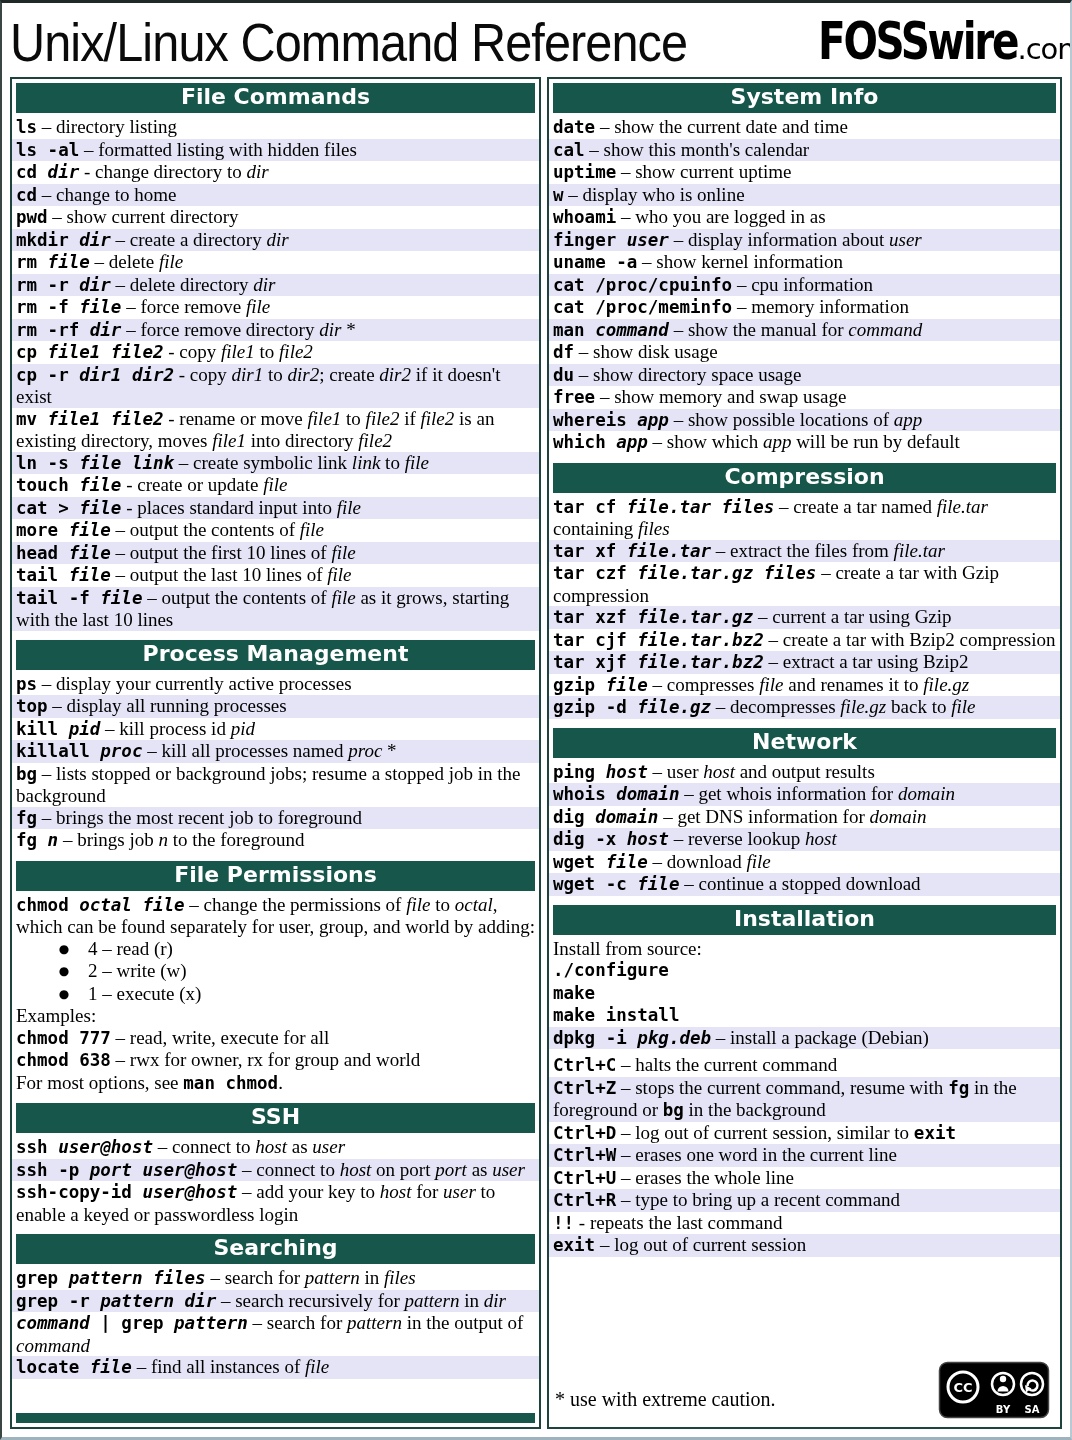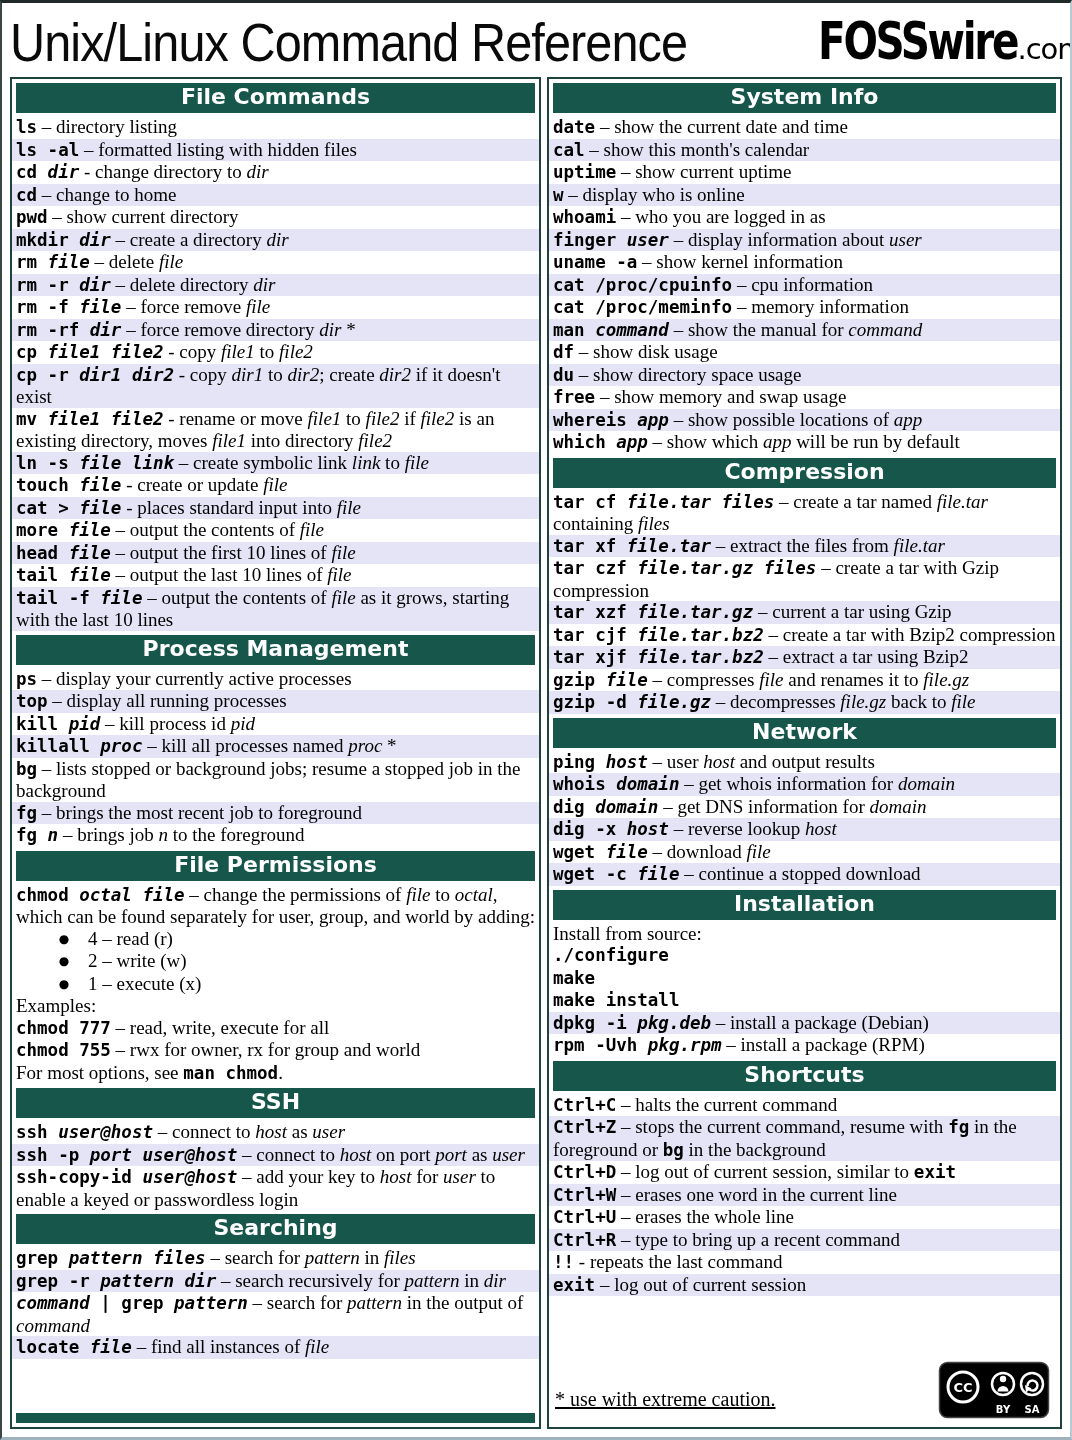--- a/index.html
+++ b/index.html
@@ -24,40 +24,40 @@
     font-family:"Liberation Sans",sans-serif;font-weight:400;font-size:54px;
     margin:0;color:#0a0a0a;transform:scaleX(.9);transform-origin:left top;
     letter-spacing:-1px;white-space:nowrap;line-height:62px;
   }
   .logo{font-family:"DejaVu Sans",sans-serif;white-space:nowrap;margin-top:2px;display:flex;align-items:baseline;}
   .logo .brand{display:inline-block;font-size:52px;font-weight:700;letter-spacing:-3px;transform:scaleX(.78);transform-origin:right bottom;line-height:56px;}
   .logo .tld{font-size:29px;font-weight:400;letter-spacing:-1px;line-height:56px;}
   .cols{flex:1;display:grid;grid-template-columns:531px 1fr;gap:6px;min-height:0;}
   .col{border:2px solid var(--panel-border);background:#fff;display:flex;flex-direction:column;overflow:hidden;}
   .sections{display:flex;flex-direction:column;}
-  .section{}
+  .section{margin-bottom:5px;}
   .sec-header{
     background:var(--header-bg);color:var(--header-text);
     font-family:"DejaVu Sans",sans-serif;font-weight:700;font-size:22px;line-height:26px;
     text-align:center;margin:4px 4px 3px 4px;padding:1px 0 3px 0;
   }
   .row{
     padding:0 4px;line-height:21.5px;white-space:pre-wrap;
     font-family:"Liberation Serif",serif;font-size:19px;
   }
   .row.alt{background:var(--row-alt);}
   .row.bullet{padding-left:28px;}
   .dot{display:inline-block;width:48px;text-align:center;font-size:12px;vertical-align:2px;font-family:"DejaVu Sans",sans-serif;}
   .sg-c{font-family:"DejaVu Sans Mono",monospace;font-weight:700;font-size:17.5px;}
   .sg-a{font-family:"DejaVu Sans Mono",monospace;font-weight:700;font-style:italic;font-size:17.5px;}
   .sg-d{font-family:"Liberation Serif",serif;}
   .sg-i{font-family:"Liberation Serif",serif;font-style:italic;}
   .col-bar{height:10px;background:var(--header-bg);margin:4px;margin-top:auto;flex:0 0 auto;}
   .col-footer{margin-top:auto;display:flex;justify-content:space-between;align-items:flex-end;padding:6px 10px 8px 6px;}
-  .caution{font-size:20px;margin-bottom:8px;text-decoration:underline;}
+  .caution{font-size:20px;margin-bottom:8px;}
   .cc{flex:0 0 auto;}
 </style>
 </head>
 <body>
 
 <div class="page">
   <header class="top">
     <h1 class="page-title">Unix/Linux Command Reference</h1>
     <div class="logo">
       <span class="brand">FOSSwire</span>
@@ -102,21 +102,21 @@
             <div class="row"><span class="sg-c">fg </span><span class="sg-a">n</span><span class="sg-d"> – brings job </span><span class="sg-i">n</span><span class="sg-d"> to the foreground</span></div>
           </div>
           <div class="section">
             <div class="sec-header">File Permissions</div>
             <div class="row"><span class="sg-c">chmod </span><span class="sg-a">octal file</span><span class="sg-d"> – change the permissions of </span><span class="sg-i">file</span><span class="sg-d"> to </span><span class="sg-i">octal</span><span class="sg-d">, which can be found separately for user, group, and world by adding:</span></div>
             <div class="row bullet"><span class="dot">●</span><span class="sg-d">4 – read (r)</span></div>
             <div class="row bullet"><span class="dot">●</span><span class="sg-d">2 – write (w)</span></div>
             <div class="row bullet"><span class="dot">●</span><span class="sg-d">1 – execute (x)</span></div>
             <div class="row"><span class="sg-d">Examples:</span></div>
             <div class="row"><span class="sg-c">chmod 777</span><span class="sg-d"> – read, write, execute for all</span></div>
-            <div class="row"><span class="sg-c">chmod 755</span><span class="sg-d"> – rwx for owner, rx for group and world</span></div>
+            <div class="row"><span class="sg-c">chmod 638</span><span class="sg-d"> – rwx for owner, rx for group and world</span></div>
             <div class="row"><span class="sg-d">For most options, see </span><span class="sg-c">man chmod</span><span class="sg-d">.</span></div>
           </div>
           <div class="section">
             <div class="sec-header">SSH</div>
             <div class="row"><span class="sg-c">ssh </span><span class="sg-a">user@host</span><span class="sg-d"> – connect to </span><span class="sg-i">host</span><span class="sg-d"> as </span><span class="sg-i">user</span></div>
             <div class="row alt"><span class="sg-c">ssh -p </span><span class="sg-a">port user@host</span><span class="sg-d"> – connect to </span><span class="sg-i">host</span><span class="sg-d"> on port </span><span class="sg-i">port</span><span class="sg-d"> as </span><span class="sg-i">user</span></div>
             <div class="row"><span class="sg-c">ssh-copy-id </span><span class="sg-a">user@host</span><span class="sg-d"> – add your key to </span><span class="sg-i">host</span><span class="sg-d"> for </span><span class="sg-i">user</span><span class="sg-d"> to enable a keyed or passwordless login</span></div>
           </div>
           <div class="section">
             <div class="sec-header">Searching</div>
@@ -169,24 +169,22 @@
             <div class="row"><span class="sg-c">wget </span><span class="sg-a">file</span><span class="sg-d"> – download </span><span class="sg-i">file</span></div>
             <div class="row alt"><span class="sg-c">wget -c </span><span class="sg-a">file</span><span class="sg-d"> – continue a stopped download</span></div>
           </div>
           <div class="section">
             <div class="sec-header">Installation</div>
             <div class="row"><span class="sg-d">Install from source:</span></div>
             <div class="row"><span class="sg-c">./configure</span></div>
             <div class="row"><span class="sg-c">make</span></div>
             <div class="row"><span class="sg-c">make install</span></div>
             <div class="row alt"><span class="sg-c">dpkg -i </span><span class="sg-a">pkg.deb</span><span class="sg-d"> – install a package (Debian)</span></div>
-            <div class="row"><span class="sg-c">rpm -Uvh </span><span class="sg-a">pkg.rpm</span><span class="sg-d"> – install a package (RPM)</span></div>
-          </div>
-          <div class="section">
-            <div class="sec-header">Shortcuts</div>
+          </div>
+          <div class="section">
             <div class="row"><span class="sg-c">Ctrl+C</span><span class="sg-d"> – halts the current command</span></div>
             <div class="row alt"><span class="sg-c">Ctrl+Z</span><span class="sg-d"> – stops the current command, resume with </span><span class="sg-c">fg</span><span class="sg-d"> in the foreground or </span><span class="sg-c">bg</span><span class="sg-d"> in the background</span></div>
             <div class="row"><span class="sg-c">Ctrl+D</span><span class="sg-d"> – log out of current session, similar to </span><span class="sg-c">exit</span></div>
             <div class="row alt"><span class="sg-c">Ctrl+W</span><span class="sg-d"> – erases one word in the current line</span></div>
             <div class="row"><span class="sg-c">Ctrl+U</span><span class="sg-d"> – erases the whole line</span></div>
             <div class="row alt"><span class="sg-c">Ctrl+R</span><span class="sg-d"> – type to bring up a recent command</span></div>
             <div class="row"><span class="sg-c">!!</span><span class="sg-d"> - repeats the last command</span></div>
             <div class="row alt"><span class="sg-c">exit</span><span class="sg-d"> – log out of current session</span></div>
           </div>
         </div>

